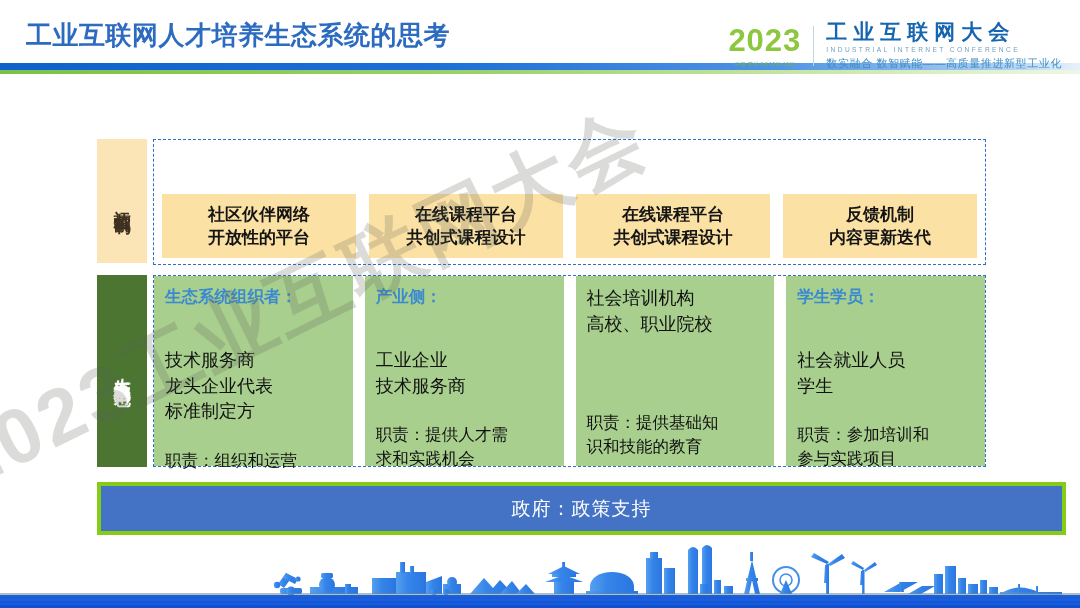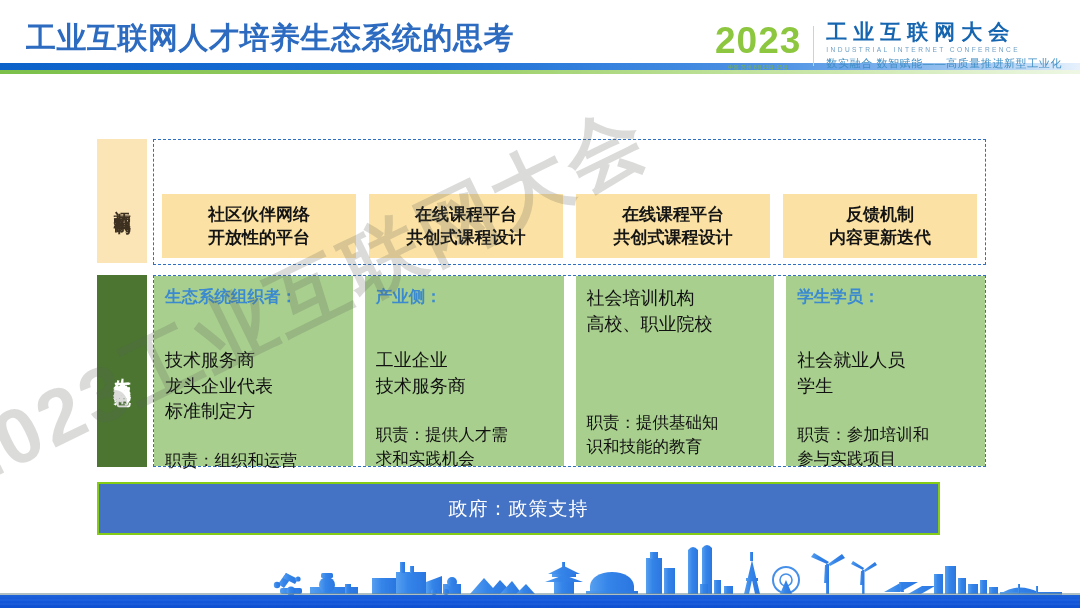--- a/index.html
+++ b/index.html
@@ -13,21 +13,21 @@
     position: relative;
     width: 1080px; height: 608px;
     background: #ffffff;
     overflow: hidden;
   }
 
   
   #slide-title {
     position: absolute;
     left: 26px; top: 18px;
-    font-size: 30px;
+    font-size: 26px;
     font-weight: 700;
     color: #2c6bc0;
     letter-spacing: 0.5px;
     white-space: nowrap;
   }
   #header-rule {
     position: absolute;
     left: 0; top: 63px;
     width: 1080px; height: 11px;
   }
@@ -74,21 +74,21 @@
     align-items: center;
     height: 52px;
   }
   #logo .year-block {
     display: flex;
     flex-direction: column;
     align-items: center;
     padding-right: 12px;
   }
   #logo .year {
-    font-size: 37px;
+    font-size: 31px;
     font-weight: 700;
     color: #8dc63f;
     letter-spacing: 1px;
     line-height: 1;
   }
   #logo .year-sub {
     font-size: 5.2px;
     color: #7ab648;
     letter-spacing: 0.3px;
     margin-top: 5px;
@@ -225,23 +225,23 @@
     color: #111111;
     line-height: 1.42;
     margin-top: auto;
     white-space: pre-line;
   }
 
   
   #gov-bar {
     position: absolute;
     left: 97px; top: 482px;
-    width: 843px; height: 53px;
+    width: 969px; height: 53px;
     background: #4472c4;
-    border: 2px solid #84cc16;
+    border: 4px solid #84cc16;
     display: flex;
     align-items: center;
     justify-content: center;
     color: #ffffff;
     font-size: 19px;
     letter-spacing: 1px;
   }
 
   
   #skyline {

